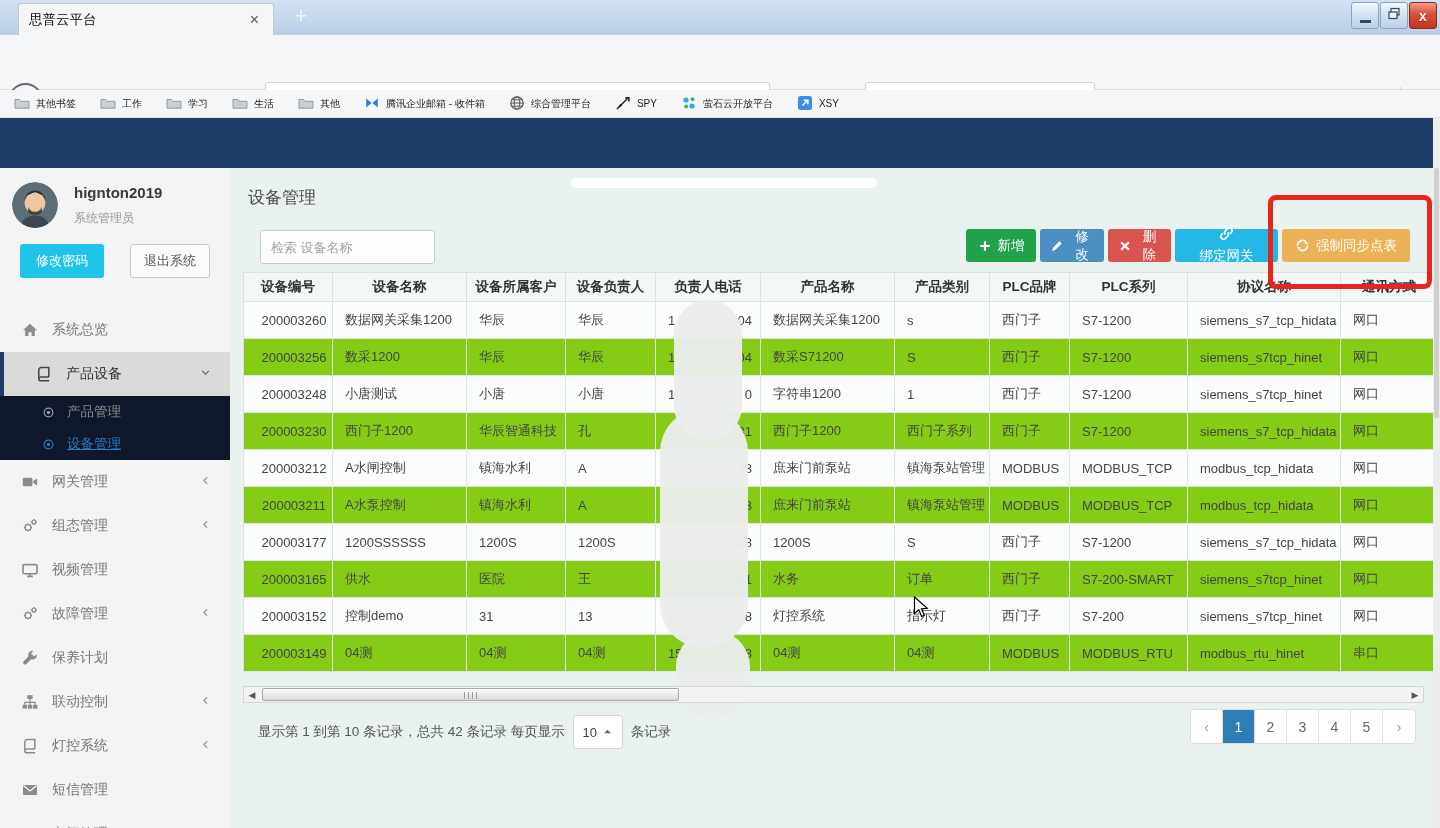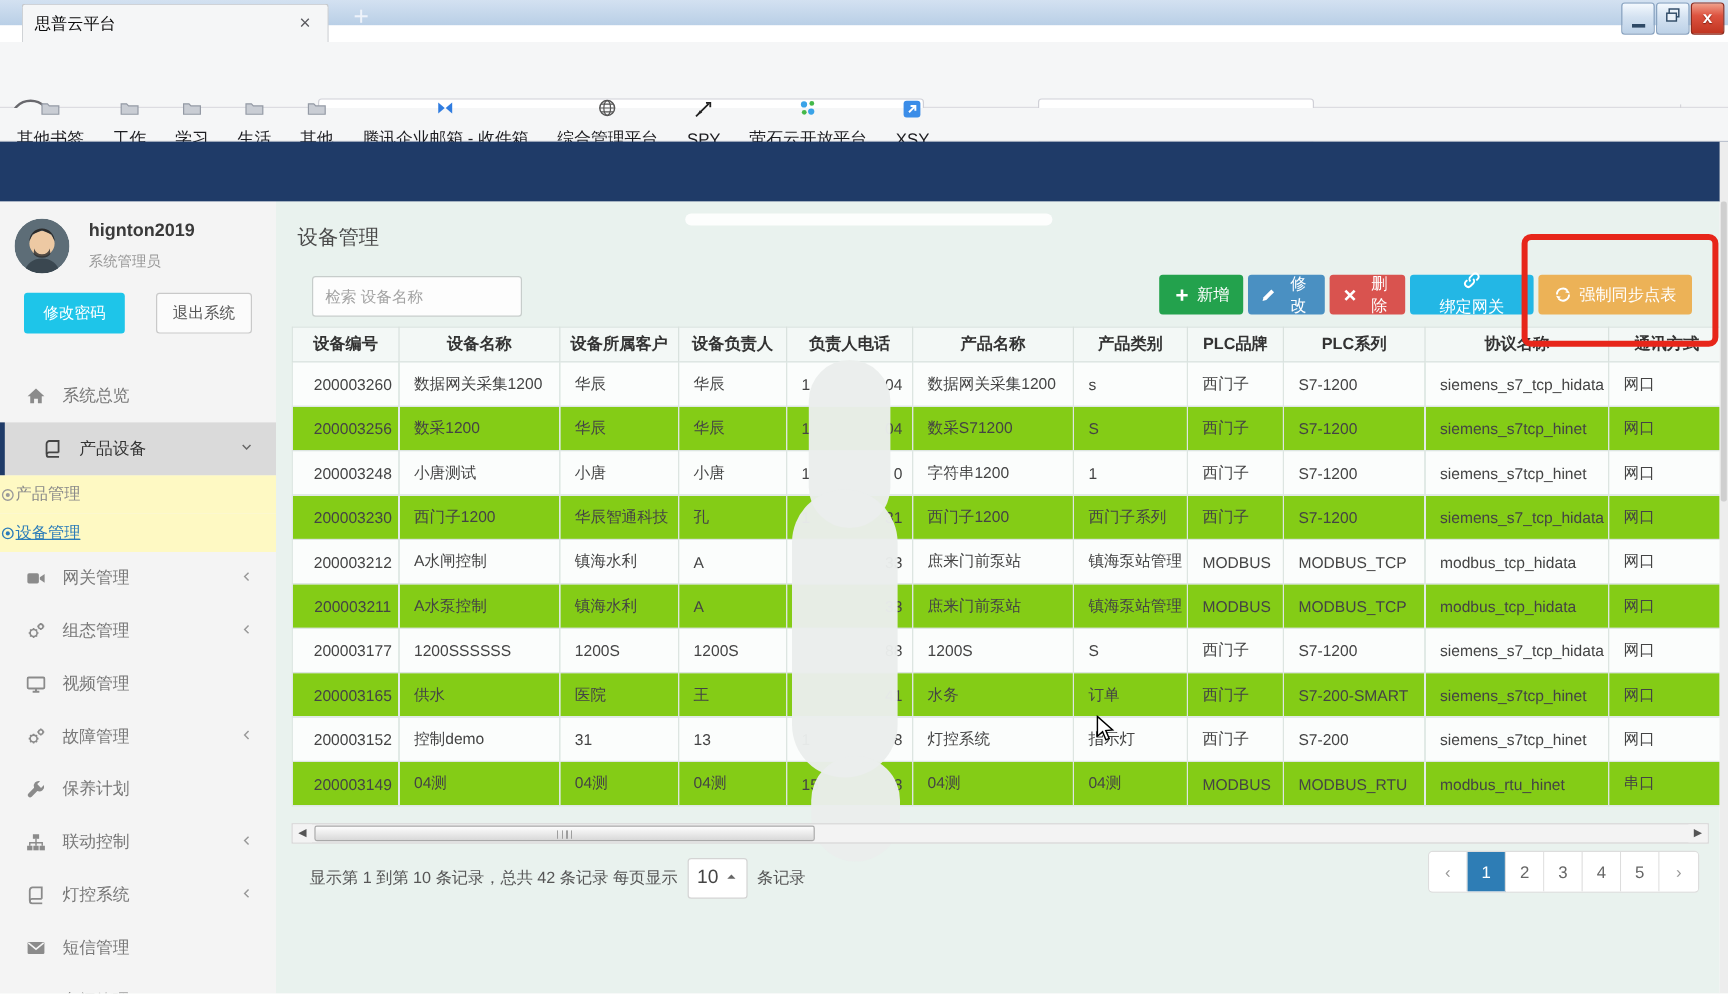--- a/index.html
+++ b/index.html
@@ -1,21 +1,21 @@
 <!DOCTYPE html>
 <html><head>
 <meta charset="utf-8">
 <style>
   * { margin:0; padding:0; box-sizing:border-box; }
   body { font-family:"Liberation Sans","DejaVu Sans",sans-serif; background:#fff; }
   #screen { position:relative; width:1440px; height:828px; overflow:hidden; background:#fff; }
 
   
-  .titlebar { position:absolute; left:0; top:0; width:1440px; height:21px;
-    background:linear-gradient(#d3e1f1,#b9cfe6);font-family:Liberation Mono, monospace; }
+  .titlebar { position:absolute; left:0; top:0; width:1440px; height:35px;
+    background:linear-gradient(#d3e1f1,#b9cfe6); }
   .tab { position:absolute; left:18px; top:3px; width:256px; height:32px;
     background:#f5f6f7; border:1px solid #c6c9cd; border-bottom:none;
     border-radius:3px 3px 0 0; display:flex; align-items:center; padding:0 10px; }
   .tab-title { font-size:13.5px; color:#0c0c0d; flex:1; }
   .tab-close { color:#5a5a5f; font-size:16px; cursor:default; padding:0 4px; }
   .newtab { position:absolute; left:286px; top:2px; width:30px; height:30px;
     color:#eef3fa; font-size:22px; text-align:center; line-height:28px; }
   .winctrl { position:absolute; right:3px; top:2px; display:flex; gap:1px; }
   .win-btn { width:28px; height:27px; border:1px solid #89a3c0; border-radius:3px;
     background:linear-gradient(#f4f9fe,#d4e2f1 45%,#bcd1e7); display:flex;
@@ -38,40 +38,40 @@
   .searchbar { position:absolute; left:865px; top:47px; width:230px; height:37px; background:#fff;
     border:1px solid #d0d0d7; border-radius:3px; display:flex; align-items:center; padding:0 8px; gap:8px; }
   .searchbar input { border:none; outline:none; flex:1; font-size:15px; color:#333; background:transparent;
     font-family:"Liberation Sans","DejaVu Sans",sans-serif; }
   .searchbar input::placeholder { color:#8a8a8e; }
   .tb-divider { position:absolute; left:1400px; top:52px; width:1px; height:26px; background:#d4d4d9; }
 
   
   .bookmarks { position:absolute; left:0; top:90px; width:1440px; height:28px; background:#f5f6f7;
     display:flex; align-items:center; padding-left:14px; gap:24px; border-bottom:1px solid #e6e6ea; }
-  .bm { display:flex; align-items:center; gap:6px; font-size:14px; color:#1d1d21; white-space:nowrap;flex-direction:column; }
+  .bm { display:flex; align-items:center; gap:6px; font-size:10px; color:#1d1d21; white-space:nowrap; }
 
   
   .page-navbar { position:absolute; left:0; top:118px; width:1440px; height:50px; background:#1f3b68; }
   .pn-burger { position:absolute; left:243px; top:134px; }
   .pn-home { position:absolute; left:1408px; top:134px; }
 
   .sidebar { position:absolute; left:0; top:168px; width:230px; height:660px; background:#f4f4f4; overflow:hidden; }
   .avatar { position:absolute; left:12px; top:14px; width:46px; height:46px; border-radius:50%; overflow:hidden; }
   .u-name { position:absolute; left:74px; top:16px; font-size:15px; font-weight:bold; color:#3a3a3a; }
   .u-role { position:absolute; left:74px; top:42px; font-size:12px; color:#979797; }
   .btn-pwd { position:absolute; left:20px; top:76px; width:84px; height:34px; background:#1ec5e9; color:#fff;
     font-size:13px; border:none; border-radius:3px; }
   .btn-logout { position:absolute; left:130px; top:76px; width:80px; height:34px; background:#fbfbfb; color:#555;
     font-size:13px; border:1px solid #c9c9c9; border-radius:3px; }
   .menu { position:absolute; left:0; top:140px; width:230px; }
   .mi { height:44px; display:flex; align-items:center; padding-left:22px; gap:14px; font-size:14px; color:#777; position:relative; }
   .mi.active { background:#dadada; border-left:4px solid #1f3b68; padding-left:32px; color:#333; }
   .mi .chev { position:absolute; right:18px; }
-  .smi { height:32px; display:flex; align-items:center; font-size:13.5px; color:#8a8a8a; background:#fef9c3; }
+  .smi { height:32px; display:flex; align-items:center; padding-left:42px; gap:12px; font-size:13.5px; color:#8a8a8a; background:#0f172a; }
   .smi.active a { color:#2b7cb9; }
   .smi a { color:#8a8a8a; text-decoration:none; }
   .smi.active a { text-decoration:underline; }
 
   .content-bg { position:absolute; left:230px; top:168px; width:1203px; height:660px; background:#e9f2ee; }
   .page-title { position:absolute; left:248px; top:186px; font-size:17px; color:#4a4a4a; }
   .censor-strip { position:absolute; left:571px; top:178px; width:306px; height:10px; border-radius:6px; background:rgba(255,255,255,.88); }
 
   .dev-search { position:absolute; left:260px; top:230px; width:175px; height:34px; border:1px solid #c7cdcb;
     border-radius:3px; background:#fdfdfd; font-size:13px; padding:0 10px; outline:none; color:#555;
@@ -99,21 +99,21 @@
   .hs-arrow { position:absolute; top:687px; width:16px; height:15px; display:flex; align-items:center;
     justify-content:center; font-size:9px; color:#555; background:#f3f3f3; }
   .hs-thumb { position:absolute; left:262px; top:688px; width:417px; height:13px;
     background:linear-gradient(#fdfdfd,#d9d9d9); border:1px solid #a9a9a9; border-radius:2px; }
   .hs-grip { position:absolute; left:50%; top:3px; width:14px; height:7px; margin-left:-7px;
     background:repeating-linear-gradient(90deg,#9e9e9e 0 1px,transparent 1px 4px); }
 
   .tfoot { position:absolute; left:258px; top:712px; height:40px; display:flex; align-items:center; gap:8px;
     font-size:13.5px; color:#555; }
   .psize { width:50px; height:34px; border:1px solid #d4d4d4; background:#fff; border-radius:3px;
-    display:flex; align-items:center; justify-content:center; gap:5px; font-size:16px; color:#444; }
+    display:flex; align-items:center; justify-content:center; gap:5px; font-size:13px; color:#444; }
 
   .pager { position:absolute; left:1190px; top:709px; height:35px; display:flex; background:#fff;
     border:1px solid #ddd; border-radius:4px; overflow:hidden; }
   .pg { width:32px; height:33px; display:flex; align-items:center; justify-content:center; font-size:14px;
     color:#666; border-right:1px solid #ddd; background:#fff; }
   .pg:last-child { border-right:none; }
   .pg.active { background:#2e7db5; color:#fff; }
   .pg.chev { color:#999; }
 
   .vscroll { position:absolute; left:1433px; top:118px; width:7px; height:710px; background:#ededed; }

